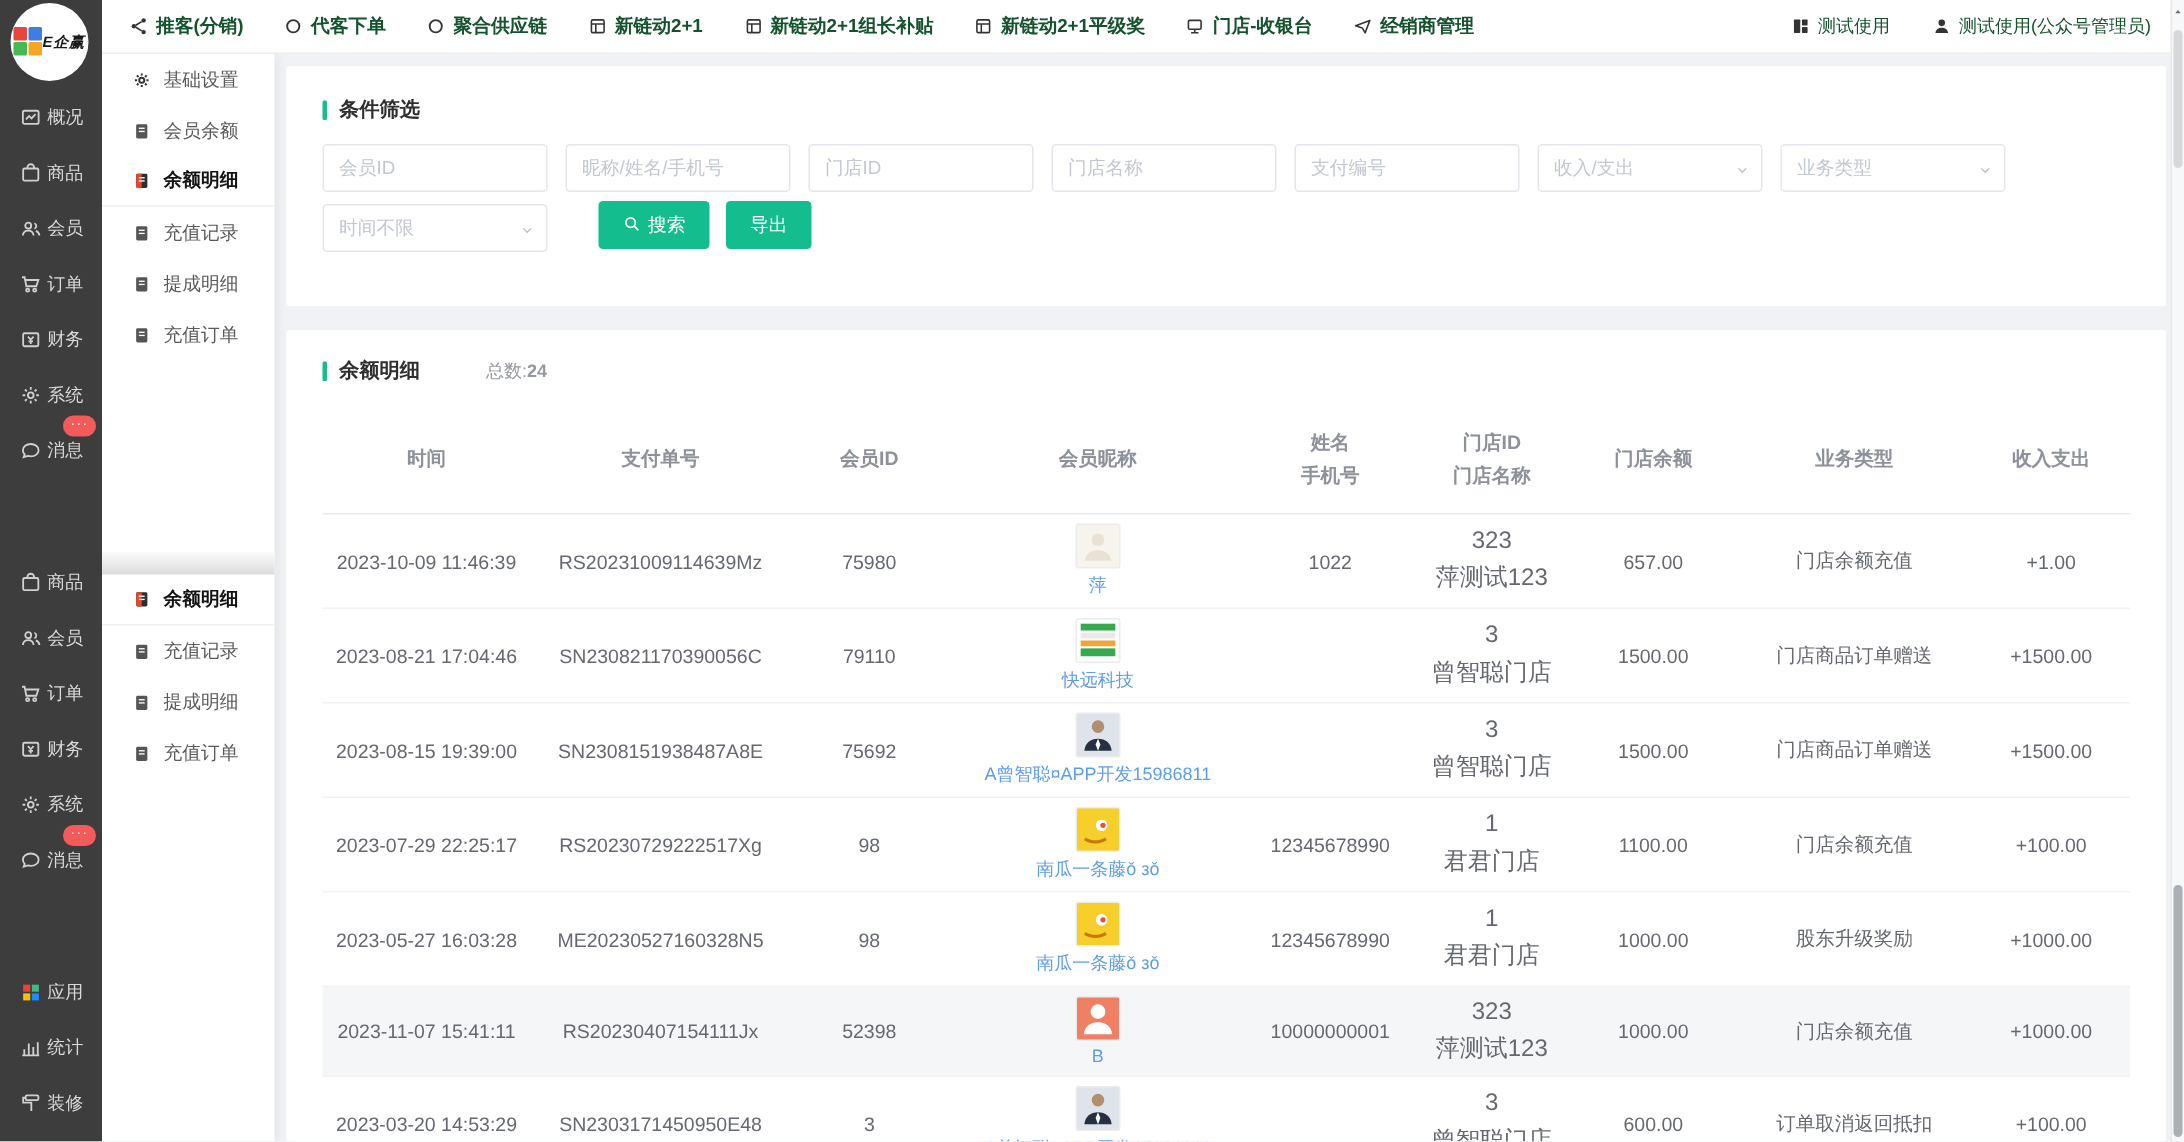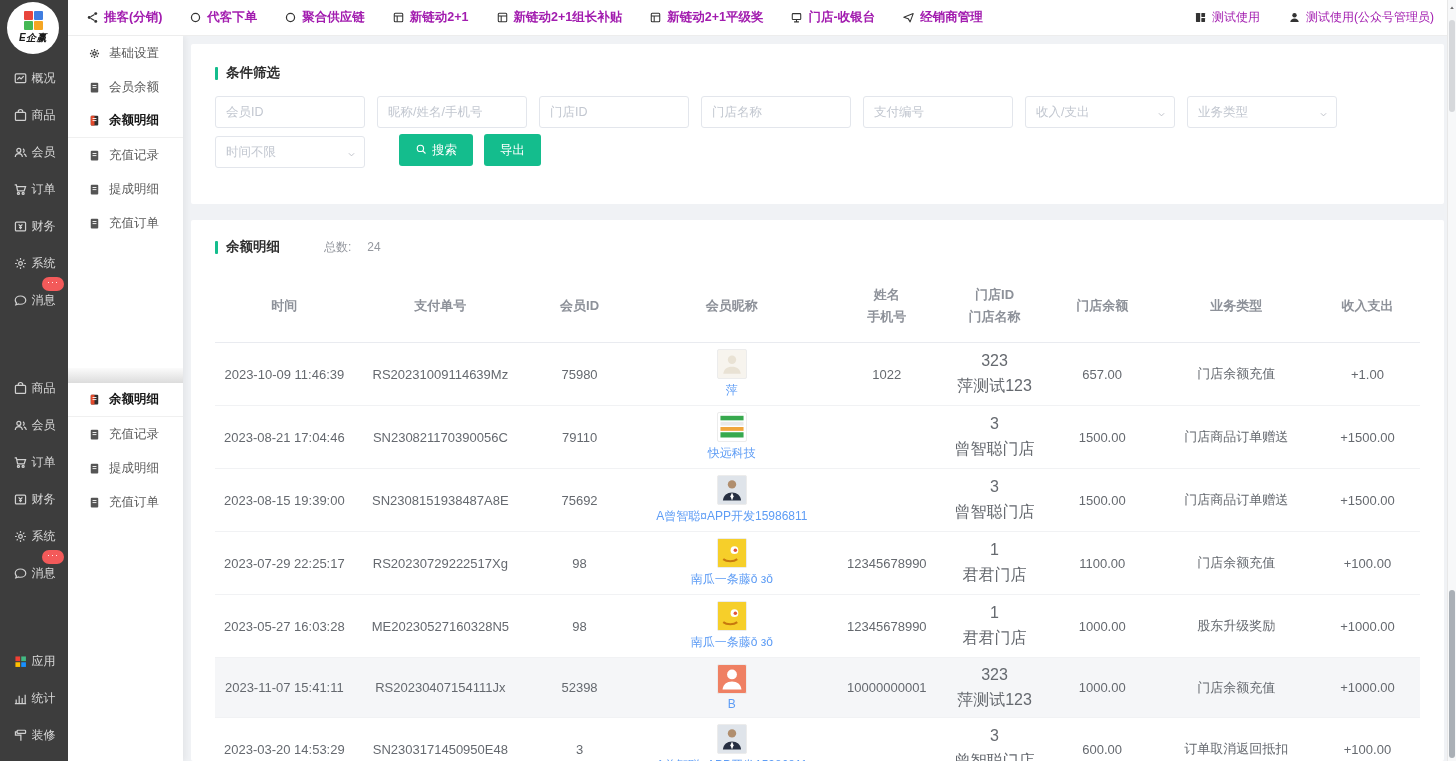--- a/index.html
+++ b/index.html
@@ -5,29 +5,29 @@
   * { margin:0; padding:0; box-sizing:border-box; }
   html,body { width:1456px; height:761px; overflow:hidden; background:#f0f2f5;
     font-family:"Liberation Sans","DejaVu Sans",sans-serif; }
   .stage { position:relative; width:1456px; height:761px; overflow:hidden; }
 
   
   .topbar { position:absolute; left:68px; top:0; right:0; height:36px; background:#fff;
     border-bottom:1px solid #ededed; display:flex; align-items:center; z-index:5; }
   .nav { display:flex; gap:27px; padding-left:18px; align-items:center; }
   .nav-item { display:flex; align-items:center; gap:5px; font-size:12.5px; font-weight:700;
-    color:#a21caf; cursor:pointer; white-space:nowrap; text-decoration:none; }
+    color:#14532d; cursor:pointer; white-space:nowrap; text-decoration:none; }
   .nav-item svg { width:13px; height:13px; display:block; color:#333; }
   .topbar-right { margin-left:auto; display:flex; gap:28px; padding-right:22px; align-items:center; }
   .topbar-right .nav-item { font-weight:400; font-size:12px; }
 
   
   .sidebar { position:absolute; left:0; top:0; width:68px; height:761px; background:var(--sidebar-bg,#3d3d3d); z-index:6; }
   .logo { position:absolute; top:2px; left:7px; width:52px; height:52px; border-radius:50%;
-    background:#fff; display:flex; flex-direction:column; align-items:center; justify-content:center; cursor:pointer; }
+    background:#fff; display:flex; flex-direction:row; align-items:center; justify-content:center; cursor:pointer; }
   .logo-mark { display:grid; grid-template-columns:9px 9px; grid-template-rows:9px 9px; gap:1px; margin-bottom:1px; }
   .logo-mark span { display:block; border-radius:1px; }
   .logo-text { font-size:10px; font-weight:800; font-style:italic; color:#1a1a1a; letter-spacing:0.5px; }
   .side-items { position:absolute; top:60px; left:0; width:68px; display:flex; flex-direction:column; }
   .side-item { height:37px; display:flex; align-items:center; justify-content:center; gap:4px;
     color:#d9d9d9; font-size:12px; cursor:pointer; position:relative; }
   .side-item.gap { margin-top:51px; }
   .si { display:flex; }
   .si svg { width:15px; height:15px; color:#d0d0d0; }
   .badge { position:absolute; top:-5px; right:4px; background:var(--badge,#f35a5a); color:#fff;
@@ -45,21 +45,21 @@
     background:linear-gradient(180deg,#fbfbfb,#dcdcdc); }
   .panel2 { position:absolute; top:347px; left:0; right:0; }
 
   
   .card { position:absolute; background:#fff; border-radius:2px; }
   .filter-card { left:191px; top:44px; width:1253px; height:160px; padding:20px 24px; }
   .table-card { left:191px; top:220px; width:1253px; height:541px; padding:18px 24px 0; overflow:hidden; }
   .sec-title { display:flex; align-items:center; gap:8px; font-size:13.5px; font-weight:700; color:#2f2f2f; }
   .bar { width:3px; height:13px; background:var(--accent,#14bd8d); border-radius:1px; display:inline-block; }
   .total { margin-left:36px; font-size:12px; color:#95989f; font-weight:400; }
-  .total b { font-weight:400; margin-left:16px; }
+  .total b { font-weight:700; margin-left:0; }
 
   .fields { margin-top:14px; display:flex; flex-wrap:wrap; gap:8px 12px; width:1205px; }
   .field { position:relative; width:150px; height:32px; }
   .f-in { width:100%; height:32px; border:1px solid #e3e6ec; border-radius:3px; padding:0 10px;
     font-size:12.5px; color:#333; outline:none; background:#fff;
     font-family:"Liberation Sans","DejaVu Sans",sans-serif; }
   .f-in::placeholder { color:#c2c7d0; }
   .field.sel .f-in { padding-right:26px; cursor:pointer; }
   .chev { display:none; position:absolute; right:8px; top:10px; color:#b8bcc4; pointer-events:none; }
   .field.sel .chev { display:block; }

